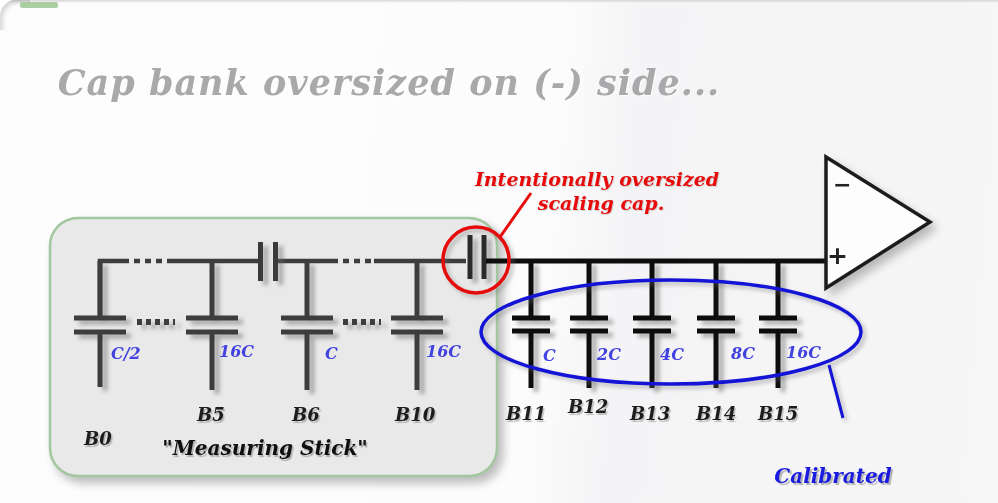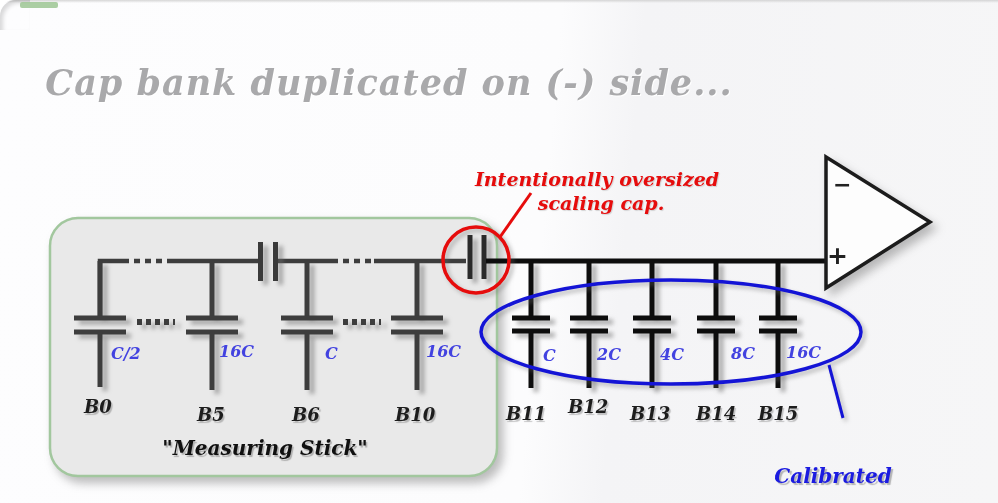--- a/index.html
+++ b/index.html
@@ -145,34 +145,34 @@
       <circle cx="476" cy="260" r="33" stroke-width="3.5" class="sh-blue"></circle>
       <line x1="531" y1="193" x2="500" y2="237" stroke-width="3"></line>
     </g>
 
     <g stroke="#1414d6" fill="none" class="sh-blue">
       <ellipse cx="671" cy="332" rx="190" ry="52" stroke-width="3.5"></ellipse>
       <line x1="829" y1="365" x2="843" y2="418" stroke-width="3"></line>
     </g>
   </svg>
 
-  <div class="txt title">Cap bank duplicated on (-) side...</div>
+  <div class="txt title">Cap bank oversized on (-) side...</div>
 
   <div class="txt red-note red1">Intentionally oversized</div>
   <div class="txt red-note red2">scaling cap.</div>
 
   <div class="txt opamp-sign minus">−</div>
   <div class="txt opamp-sign plus">+</div>
 
   <div class="txt cap-val" style="left:111px;top:344px;">C/2</div>
   <div class="txt cap-val" style="left:219px;top:342px;">16C</div>
   <div class="txt cap-val" style="left:325px;top:344px;">C</div>
   <div class="txt cap-val" style="left:426px;top:342px;">16C</div>
 
-  <div class="txt bit" style="left:84px;top:396px;">B0</div>
+  <div class="txt bit" style="left:84px;top:428px;">B0</div>
   <div class="txt bit" style="left:197px;top:404px;">B5</div>
   <div class="txt bit" style="left:292px;top:404px;">B6</div>
   <div class="txt bit" style="left:395px;top:404px;">B10</div>
 
   <div class="txt cap-val" style="left:543px;top:346px;">C</div>
   <div class="txt cap-val" style="left:597px;top:345px;text-align:right;">2C</div>
   <div class="txt cap-val" style="left:660px;top:345px;">4C</div>
   <div class="txt cap-val" style="left:731px;top:344px;">8C</div>
   <div class="txt cap-val" style="left:786px;top:343px;">16C</div>
 

